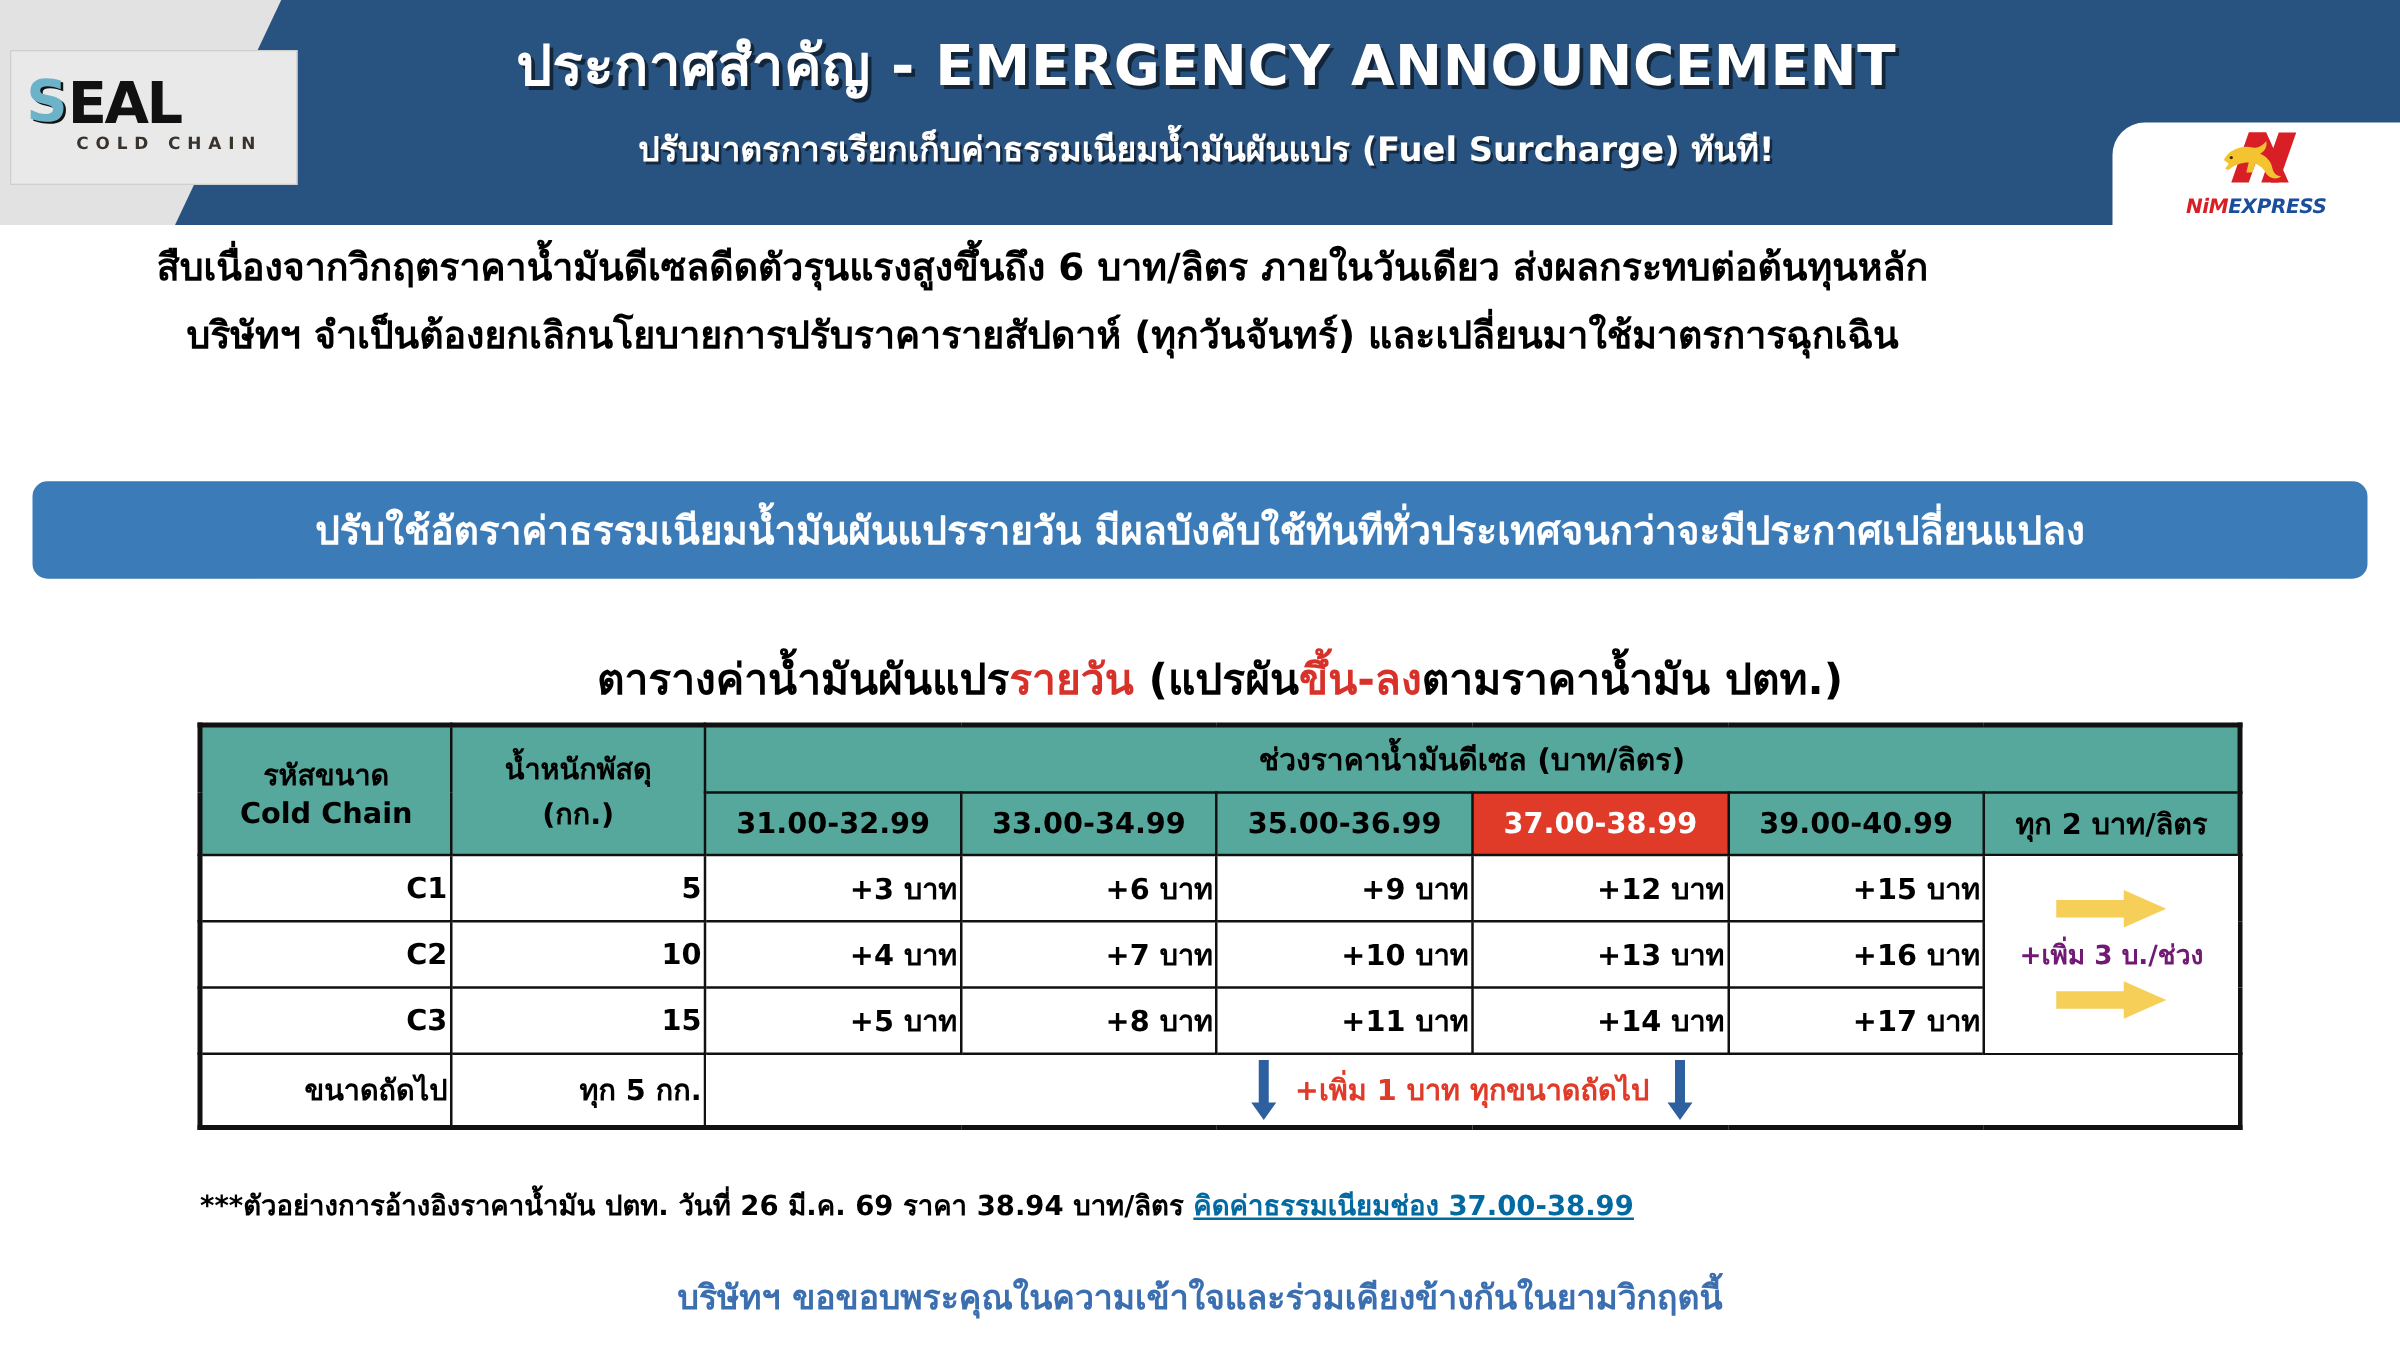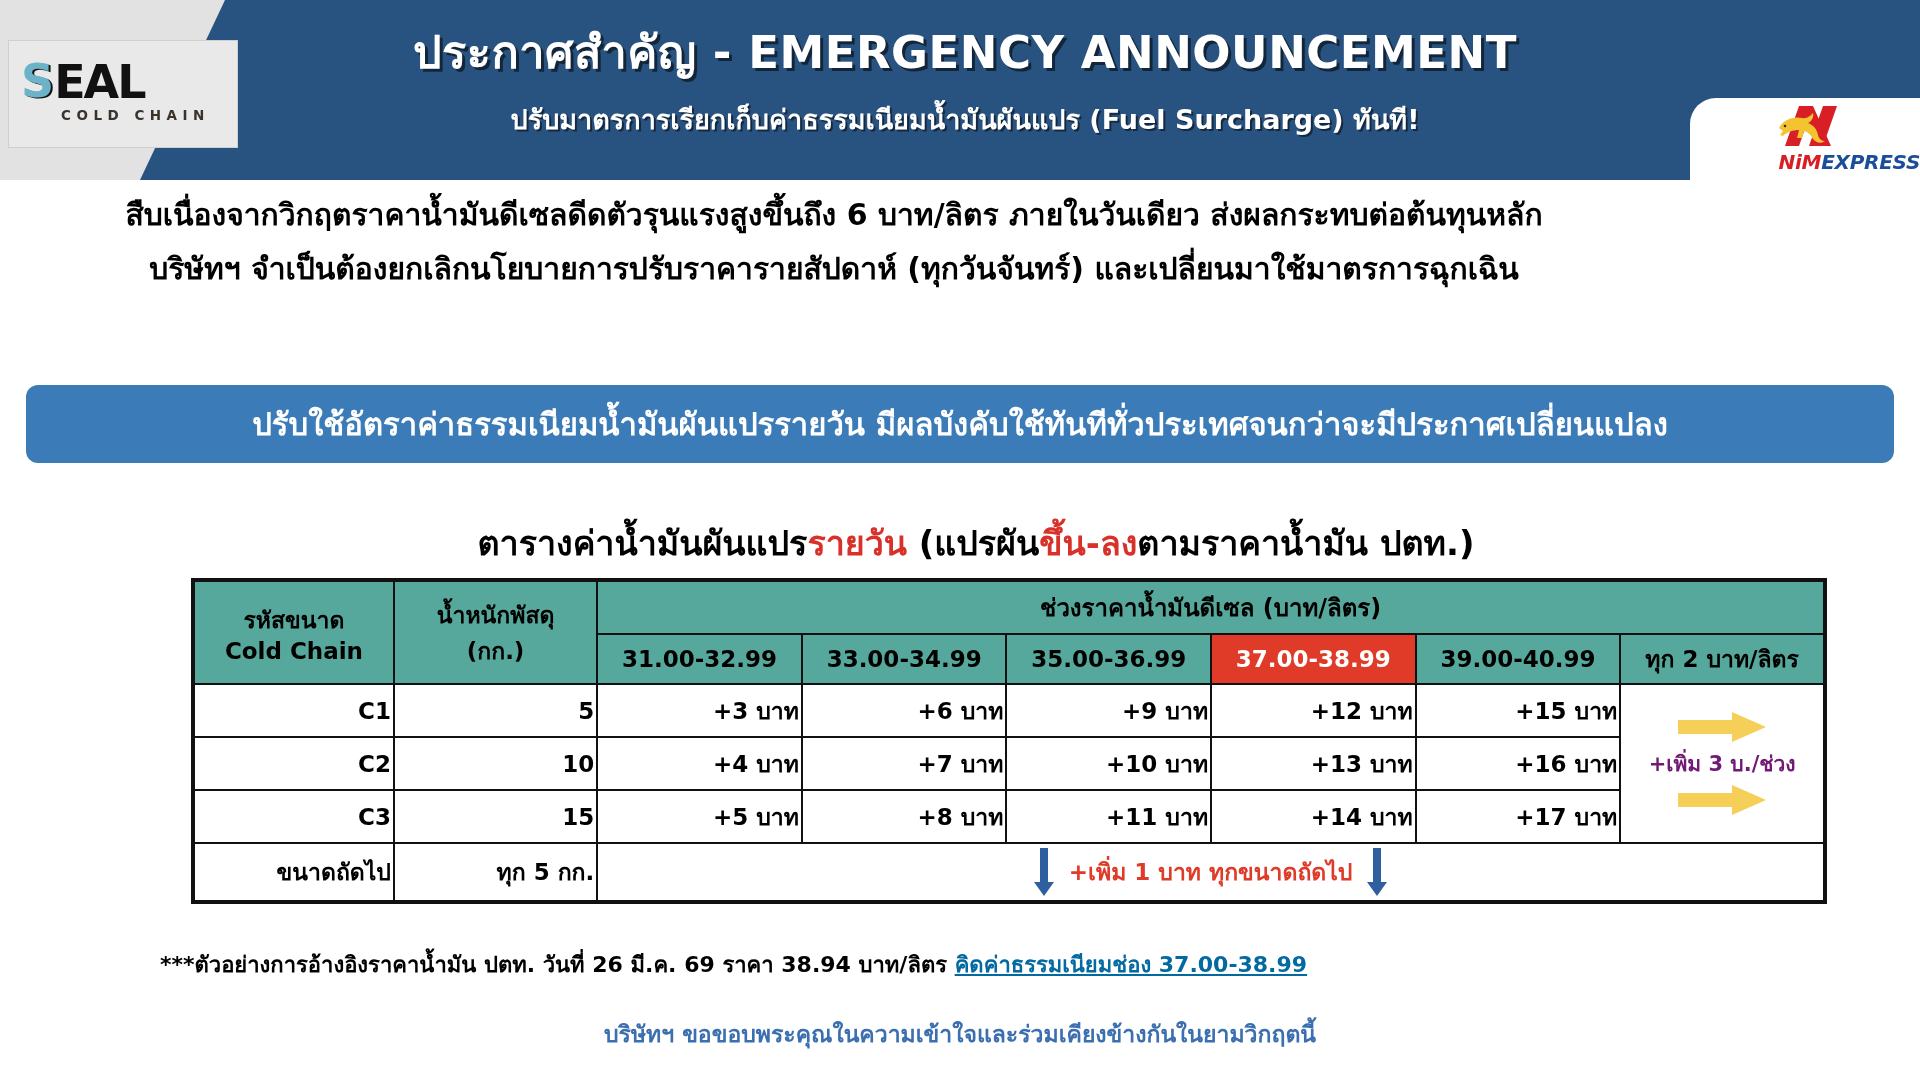--- a/index.html
+++ b/index.html
@@ -112,22 +112,22 @@
     left: 50%;
     top: 6px;
     transform: translateX(-50%);
     width: 72px;
     height: 44px;
   }
   .nim-word {
     position: absolute;
     left: 0; right: 0;
     bottom: 6px;
-    text-align: right;
-    font-size: 20px;
+    text-align: center;
+    font-size: 16px;
     font-weight: bold;
     font-style: italic;
     letter-spacing: -0.3px;
     white-space: nowrap;
   }
   .nim-word .nim-red { color: #d81f26; }
   .nim-word .nim-blue { color: #1a4e9b; }
 
   
   .intro {
@@ -173,21 +173,20 @@
     color: #000000;
     white-space: nowrap;
   }
   .table-title .hl { color: #d7312a; }
 
   
   .tbl-wrap {
     position: absolute;
     left: 158px; top: 578px;
     width: 1636px;
-    margin-left: 33px;
   }
   table.fuel {
     border-collapse: collapse;
     width: 1636px;
     table-layout: fixed;
     font-size: 23px;
     font-weight: bold;
   }
   table.fuel, table.fuel th, table.fuel td {
     border: 2px solid #111111;
@@ -270,21 +269,21 @@
     color: #0369a1;
     text-decoration: underline;
   }
 
   
   .thanks {
     position: absolute;
     left: 0; top: 1016px;
     width: 1920px;
     text-align: center;
-    font-size: 23px;
+    font-size: 27px;
     font-weight: bold;
     color: #3b6fb0;
     white-space: nowrap;
   }
 </style>
 </head>
 <body>
 
 <div class="header">
   <div class="header-blue"></div>

